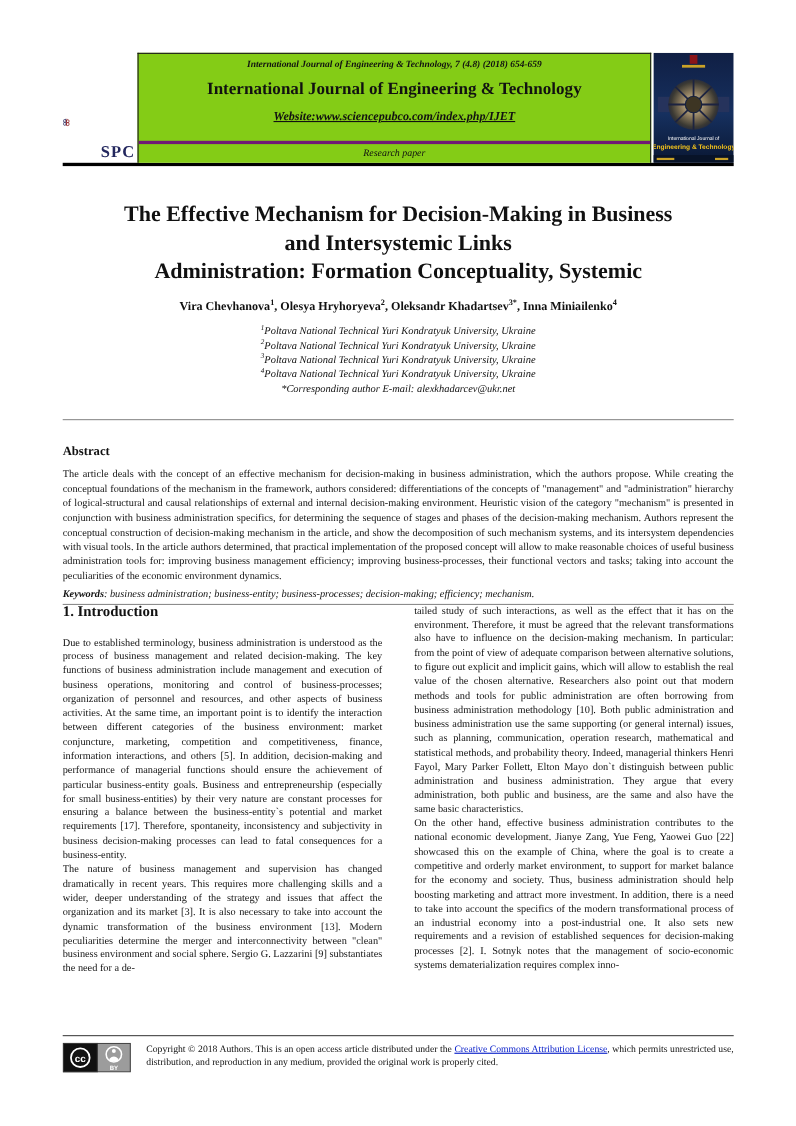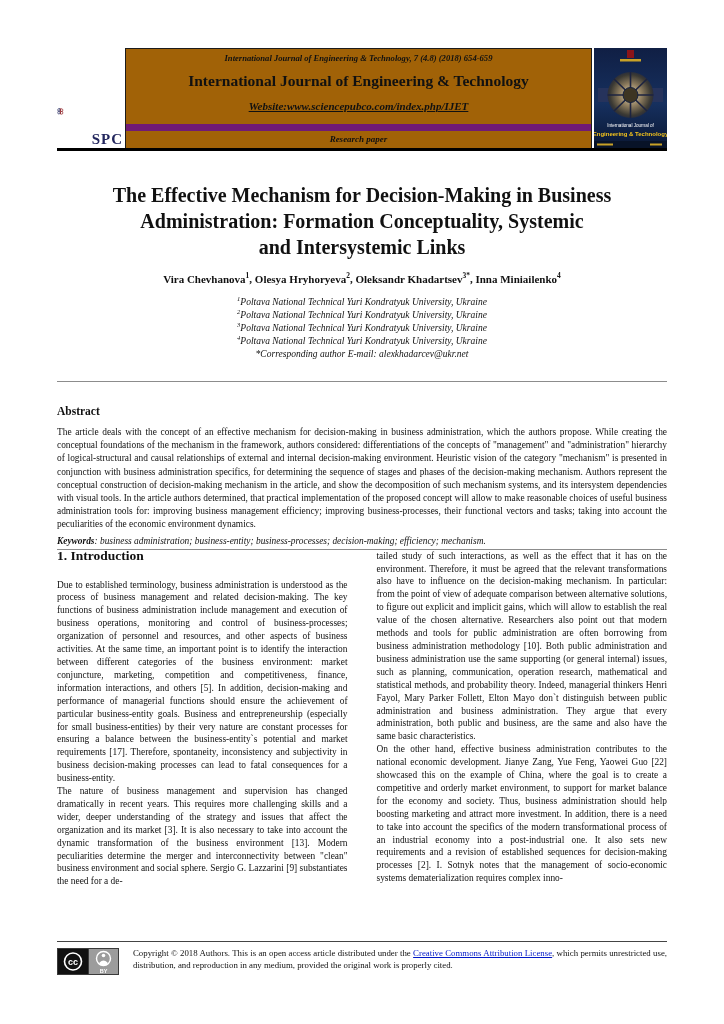--- a/index.html
+++ b/index.html
@@ -8,30 +8,30 @@
     width:724px; height:1024px; position:relative; overflow:hidden;
     font-family:"Liberation Serif", serif; color:#111;
   }
   .page { position:absolute; inset:0; padding:48px 57px 0 57px; }
 
   
   .header { display:flex; height:100px; align-items:stretch; }
   .logo-col { width:66px; display:flex; flex-direction:row; align-items:flex-end; justify-content:flex-start; padding-top:4px;gap:28px; }
   .logo-text { font-weight:bold; font-size:15px; letter-spacing:1px; color:#23275e; margin-top:1px; }
   .header-box {
-    flex:1; background:#a16207; border:1px solid #1c1c1c; border-bottom:none;
+    flex:1; background:#84cc16; border:1px solid #1c1c1c; border-bottom:none;
     text-align:center; position:relative; margin-left:2px; margin-right:2px;
   }
   .citation { font-size:8.6px; font-style:italic; font-weight:bold; margin-top:4px; }
   .journal-title { font-size:15.5px; font-weight:bold; margin-top:9px; }
   .website { font-size:11px; font-style:italic; font-weight:bold; margin-top:10px;text-decoration:underline; }
   .paper-type-row {
     position:absolute; left:0; right:0; bottom:0;
-    border-top:7px solid #701a75; padding:3px 0 4px 0;
-    font-size:9px; font-weight:bold; font-style:italic;
+    border-top:3px solid #701a75; padding:3px 0 4px 0;
+    font-size:9px; font-weight:normal; font-style:italic;
   }
   .cover { width:73px; height:100px; }
   .thick-rule { height:3px; background:#000; }
 
   
   .title-block { margin-top:31px; text-align:center; font-weight:bold; font-size:20px; line-height:26px; }
   .authors { margin-top:13px; text-align:center; font-weight:bold; font-size:11px; }
   sup { font-size:68%; vertical-align:super; line-height:0; }
   .affiliations { margin-top:11px; text-align:center; font-style:italic; font-size:9.5px; line-height:13px; }
 
@@ -122,22 +122,22 @@
         <rect x="0" y="93" width="73" height="7" fill="#081328"></rect>
         <rect x="3" y="95.5" width="16" height="2" fill="#c9a227"></rect>
         <rect x="56" y="95.5" width="12" height="2" fill="#c9a227"></rect>
       </svg>
     </div>
   </div>
   <div class="thick-rule"></div>
 
   <div class="title-block">
     <div>The Effective Mechanism for Decision-Making in Business</div>
+    <div>and Intersystemic Links</div>
     <div>Administration: Formation Conceptuality, Systemic</div>
-    <div>and Intersystemic Links</div>
   </div>
 
   <div class="authors"><span>Vira Chevhanova</span><sup>1</sup><span>, Olesya Hryhoryeva</span><sup>2</sup><span>, Oleksandr Khadartsev</span><sup>3*</sup><span>, Inna Miniailenko</span><sup>4</sup></div>
 
   <div class="affiliations">
     <div><sup>1</sup><span>Poltava National Technical Yuri Kondratyuk University, Ukraine</span></div>
     <div><sup>2</sup><span>Poltava National Technical Yuri Kondratyuk University, Ukraine</span></div>
     <div><sup>3</sup><span>Poltava National Technical Yuri Kondratyuk University, Ukraine</span></div>
     <div><sup>4</sup><span>Poltava National Technical Yuri Kondratyuk University, Ukraine</span></div>
     <div>*Corresponding author E-mail: alexkhadarcev@ukr.net</div>

